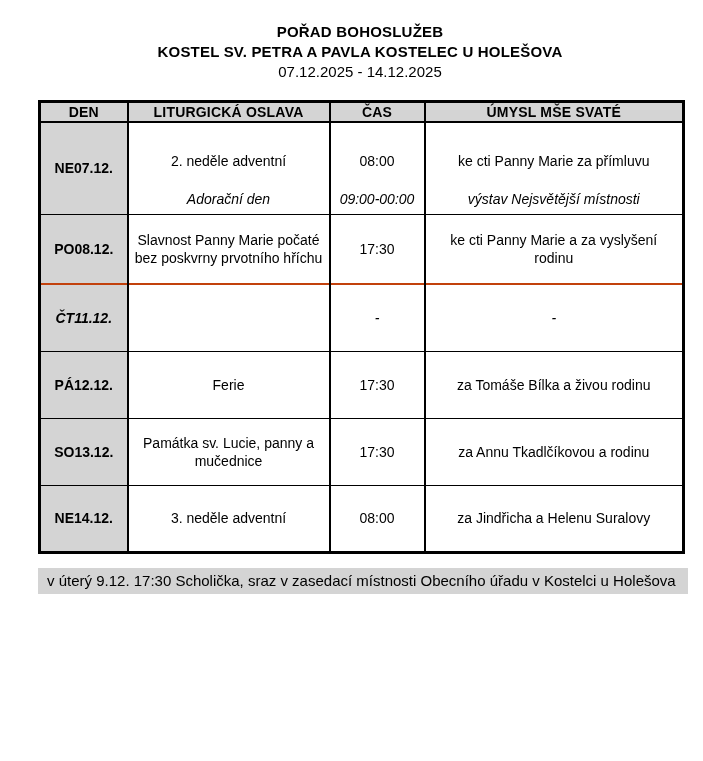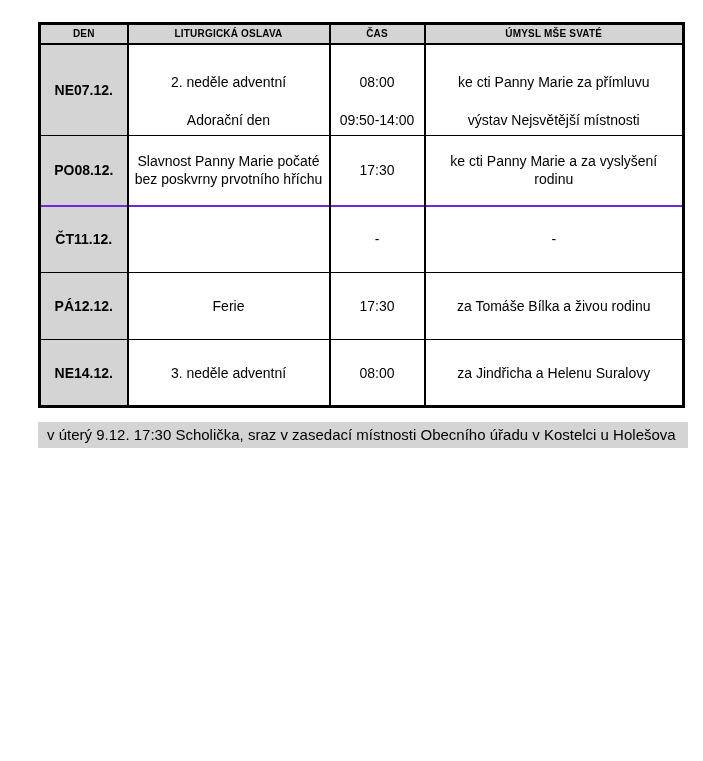--- a/index.html
+++ b/index.html
@@ -20,68 +20,73 @@
 
   
   table.schedule {
     border-collapse: collapse;
     table-layout: fixed;
     width: 644px;
     border: 3px solid #000;
   }
   th {
     background: #d4d4d4;
-    font-size: 10px;
+    font-size: 14px;
     font-weight: bold;
     height: 20px;
     border: 1px solid #000;
     border-bottom: 2px solid #000;
     padding: 1px 2px;
     letter-spacing: 0.2px;
   }
   td {
     border: 1px solid #000;
     font-size: 14px;
     line-height: 18px;
     text-align: center;
     vertical-align: middle;
     height: 67px;
     padding: 2px 5px;
   }
   th + th, td + td { border-left: 2px solid #000; }
   tbody tr.tall td { height: 92px; }
   tbody tr:nth-child(2) td { height: 70px; }
-  tbody tr.gray-top td { border-top: 2px solid #6d28d9; }
+  tbody tr.gray-top td { border-top: 2px solid #c2410c; font-style: italic; }
 
   td.day-cell {
     background: #d4d4d4;
     font-weight: bold;
     white-space: nowrap;
   }
   td.day-cell .day-date { }
 
   td.multi-cell { vertical-align: bottom; padding-bottom: 6px; margin-left: 20px; }
-  td.multi-cell .line + .line { margin-top: 20px; }
+  td.multi-cell .line + .line { margin-top: 20px; font-style: italic; }
 
   
   .footer-note {
     margin-top: 14px;
     width: 650px;
     background: #d4d4d4;
     font-size: 15px;
     line-height: 21px;
     padding: 2px 7px 3px 9px;
     text-align: left;
   }
 </style>
 </head>
 <body>
 
 <div class="page">
 
+  <div class="titles">
+    <div class="title-line">POŘAD BOHOSLUŽEB</div>
+    <div class="title-line">KOSTEL SV. PETRA A PAVLA KOSTELEC U HOLEŠOVA</div>
+    <div class="date-line">07.12.2025 - 14.12.2025</div>
+  </div>
 
   <table class="schedule">
     <colgroup>
       <col style="width:88px">
       <col style="width:202px">
       <col style="width:95px">
       <col style="width:259px">
     </colgroup>
     <thead>
       <tr>
@@ -93,21 +98,21 @@
     </thead>
     <tbody>
         <tr class="tall">
           <td class="day-cell"><span class="day-abbr">NE</span><span class="day-date">07.12.</span></td>
           <td class="multi-cell">
             <div class="line">2. neděle adventní</div>
             <div class="line">Adorační den</div>
           </td>
           <td class="multi-cell">
             <div class="line">08:00</div>
-            <div class="line">09:50-14:00</div>
+            <div class="line">09:00-00:00</div>
           </td>
           <td class="multi-cell">
             <div class="line">ke cti Panny Marie za přímluvu</div>
             <div class="line">výstav Nejsvětější místnosti</div>
           </td>
         </tr>
         <tr>
           <td class="day-cell"><span class="day-abbr">PO</span><span class="day-date">08.12.</span></td>
           <td>
             <div class="line">Slavnost Panny Marie počaté bez poskvrny prvotního hříchu</div>
@@ -135,20 +140,32 @@
             <div class="line">Ferie</div>
           </td>
           <td>
             <div class="line">17:30</div>
           </td>
           <td>
             <div class="line">za Tomáše Bílka a živou rodinu</div>
           </td>
         </tr>
         <tr>
+          <td class="day-cell"><span class="day-abbr">SO</span><span class="day-date">13.12.</span></td>
+          <td>
+            <div class="line">Památka sv. Lucie, panny a mučednice</div>
+          </td>
+          <td>
+            <div class="line">17:30</div>
+          </td>
+          <td>
+            <div class="line">za Annu Tkadlčíkovou a rodinu</div>
+          </td>
+        </tr>
+        <tr>
           <td class="day-cell"><span class="day-abbr">NE</span><span class="day-date">14.12.</span></td>
           <td>
             <div class="line">3. neděle adventní</div>
           </td>
           <td>
             <div class="line">08:00</div>
           </td>
           <td>
             <div class="line">za Jindřicha a Helenu Suralovy</div>
           </td>

